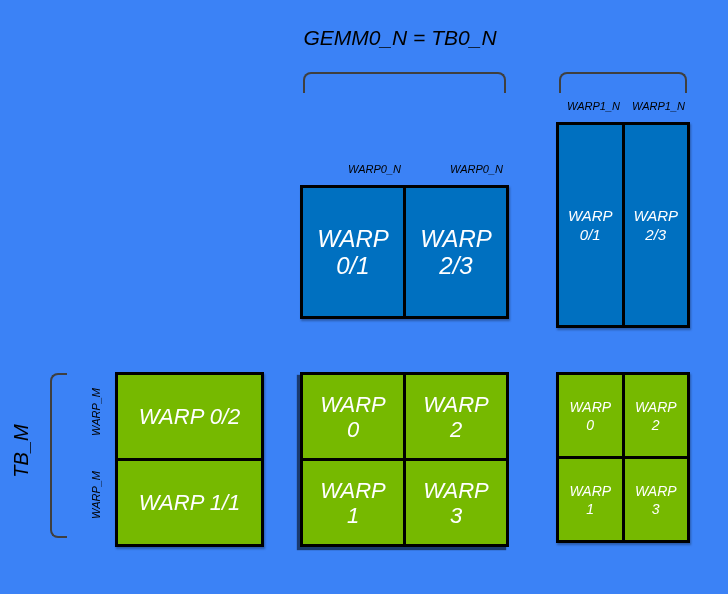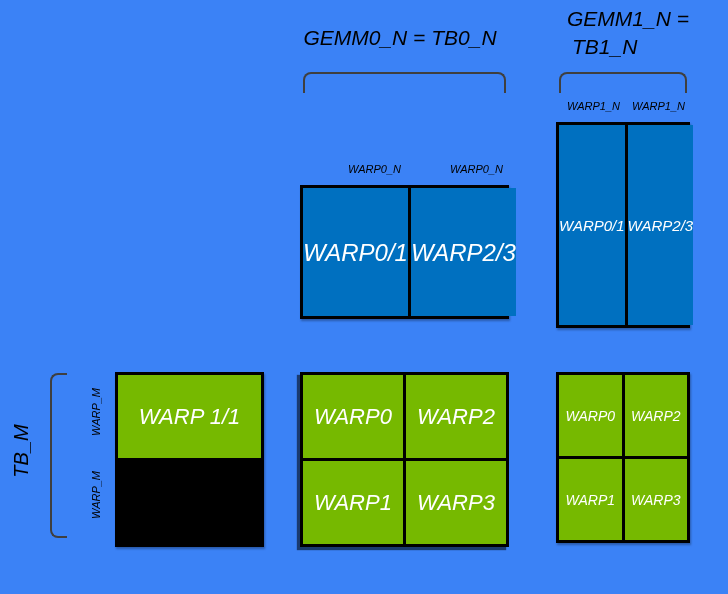--- a/index.html
+++ b/index.html
@@ -30,41 +30,37 @@
     border-radius:8px 0 0 8px;
     width:15px;
   }
 
   .grid{
     display:grid;background:#000;border:3px solid #000;gap:3px;
     box-shadow:1px 2px 2px rgba(0,0,0,0.30);
   }
   .grid.shadow-left{box-shadow:-3px 3px 1px rgba(0,0,0,0.55);}
   .cell{
-    display:flex;flex-direction:row;align-items:center;justify-content:center;
+    display:flex;flex-direction:column;align-items:center;justify-content:center;
     color:#fff;text-align:left;
   }
   .cell.blue{background:var(--blue);}
   .cell.green{background:var(--green);}
   .fs24{font-size:24px;line-height:27px;}
   .fs22{font-size:22px;line-height:25px;}
   .fs15{font-size:15px;line-height:19px;}
   .fs14{font-size:14px;line-height:18px;}
 </style>
 </head>
 <body>
 
 <div class="canvas">
 
   <div class="abs title" style="left:290px;top:26px;width:220px;text-align:center;">GEMM0_N = TB0_N</div>
 
-  <div class="abs title2" style="left:567px;top:5px;width:130px;text-align:left;">
-    <div>GEMM1_N =</div>
-    <div style="padding-left:5px;">TB1_N</div>
-  </div>
 
   <div class="abs hbrace" style="left:303px;top:72px;width:199px;"></div>
   <div class="abs hbrace" style="left:559px;top:72px;width:124px;"></div>
 
   <div class="abs small-label" style="left:556px;top:100px;width:64px;">WARP1_N</div>
   <div class="abs small-label" style="left:621px;top:100px;width:64px;">WARP1_N</div>
 
   <div class="abs small-label" style="left:301px;top:163px;width:100px;">WARP0_N</div>
   <div class="abs small-label" style="left:403px;top:163px;width:100px;">WARP0_N</div>
 
@@ -91,20 +87,23 @@
   </div>
 
   <div class="abs rot tbm" style="left:-10px;top:440px;width:62px;height:22px;">TB_M</div>
 
   <div class="abs vbrace" style="left:50px;top:373px;height:161px;"></div>
 
   <div class="abs rot small-label" style="left:66px;top:405px;width:62px;height:14px;">WARP_M</div>
   <div class="abs rot small-label" style="left:66px;top:488px;width:62px;height:14px;">WARP_M</div>
 
   <div class="abs grid" style="left:115px;top:372px;width:143px;height:169px;grid-template-rows:1fr 1fr;">
+    <div class="cell green fs22">
+      <div>WARP 0/2</div>
+    </div>
     <div class="cell green fs22">
       <div>WARP 1/1</div>
     </div>
   </div>
 
   <div class="abs grid shadow-left" style="left:300px;top:372px;width:203px;height:169px;grid-template-columns:1fr 1fr;grid-template-rows:1fr 1fr;">
     <div class="cell green fs22">
       <div>WARP</div>
       <div>0</div>
     </div>

